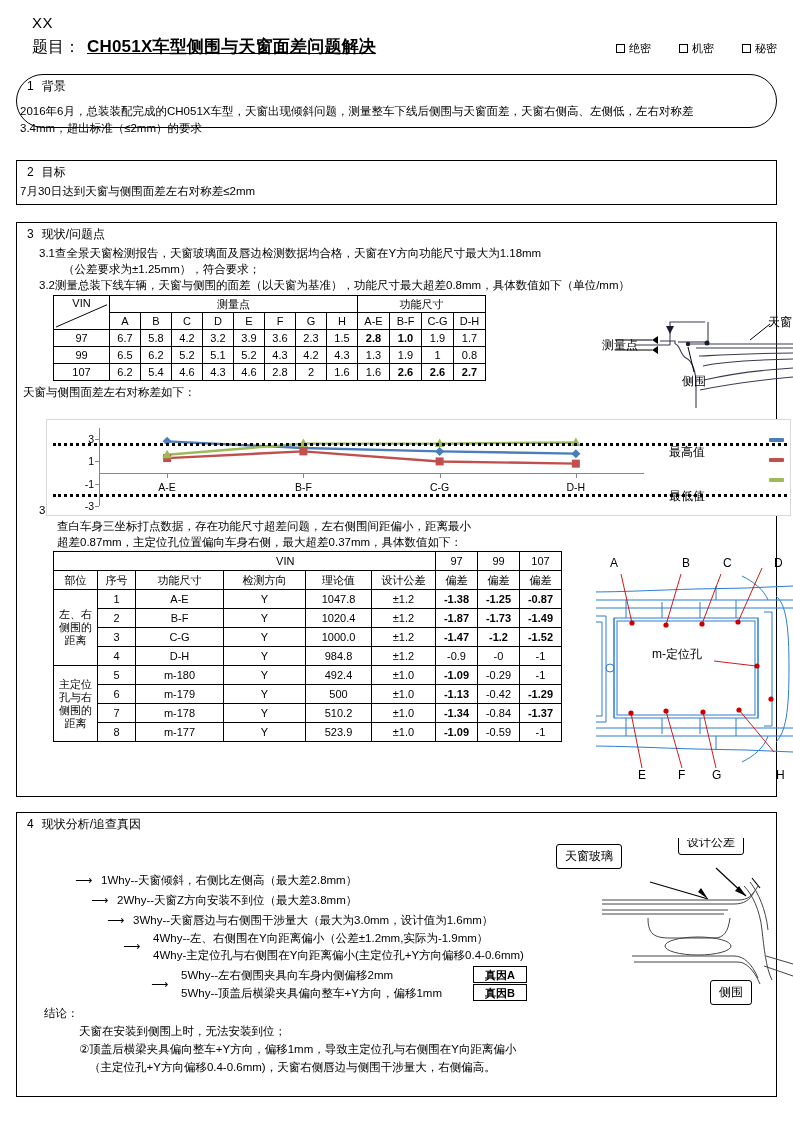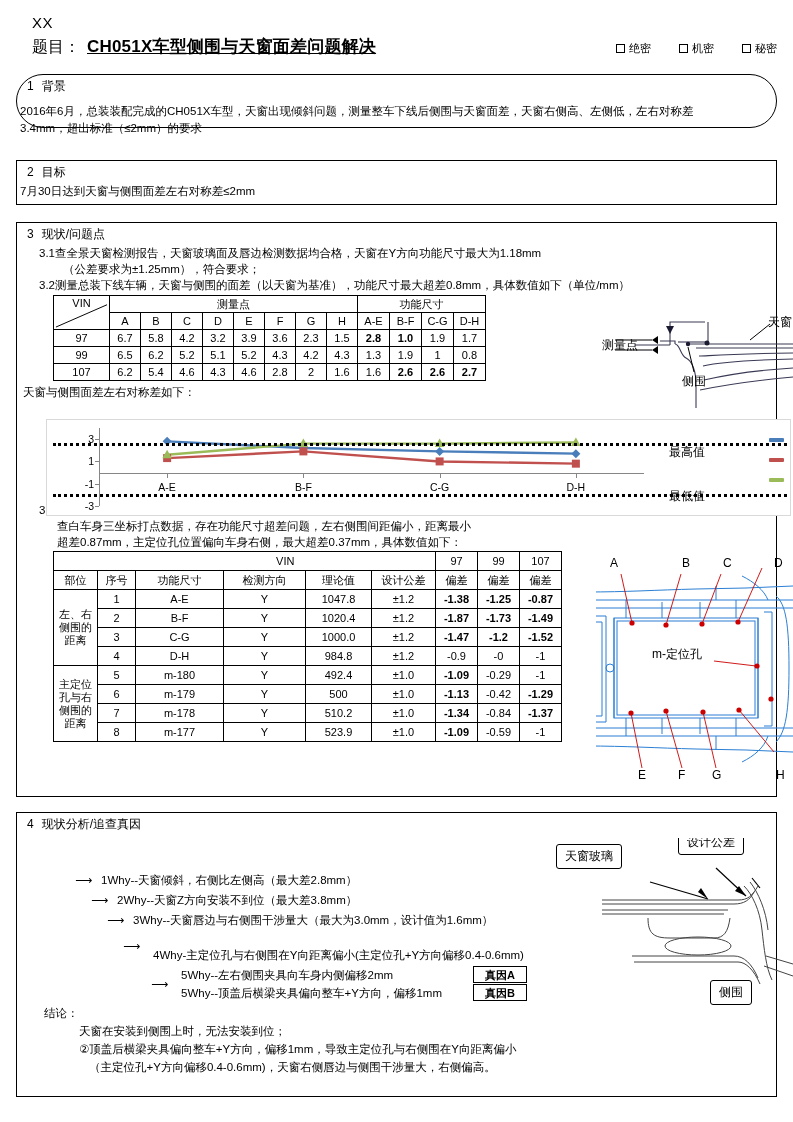--- a/index.html
+++ b/index.html
@@ -425,20 +425,21 @@
       <div class="arrow" style="left:58px;top:24px;">⟶</div>
       <div class="why" style="left:84px;top:24px;">1Why--天窗倾斜，右侧比左侧高（最大差2.8mm）</div>
 
       <div class="arrow" style="left:74px;top:44px;">⟶</div>
       <div class="why" style="left:100px;top:44px;">2Why--天窗Z方向安装不到位（最大差3.8mm）</div>
 
       <div class="arrow" style="left:90px;top:64px;">⟶</div>
       <div class="why" style="left:116px;top:64px;">3Why--天窗唇边与右侧围干涉量大（最大为3.0mm，设计值为1.6mm）</div>
 
       <div class="arrow" style="left:106px;top:90px;">⟶</div>
+      <div class="why" style="left:136px;top:82px;">4Why--左、右侧围在Y向距离偏小（公差±1.2mm,实际为-1.9mm）</div>
       <div class="why" style="left:136px;top:99px;">4Why-主定位孔与右侧围在Y向距离偏小(主定位孔+Y方向偏移0.4-0.6mm)</div>
 
       <div class="arrow" style="left:134px;top:128px;">⟶</div>
       <div class="why" style="left:164px;top:119px;">5Why--左右侧围夹具向车身内侧偏移2mm</div>
       <div class="why" style="left:164px;top:137px;">5Why--顶盖后横梁夹具偏向整车+Y方向，偏移1mm</div>
 
       <div class="cause-box" style="left:456px;top:117px;">真因A</div>
       <div class="cause-box" style="left:456px;top:135px;">真因B</div>
     </div>
 

